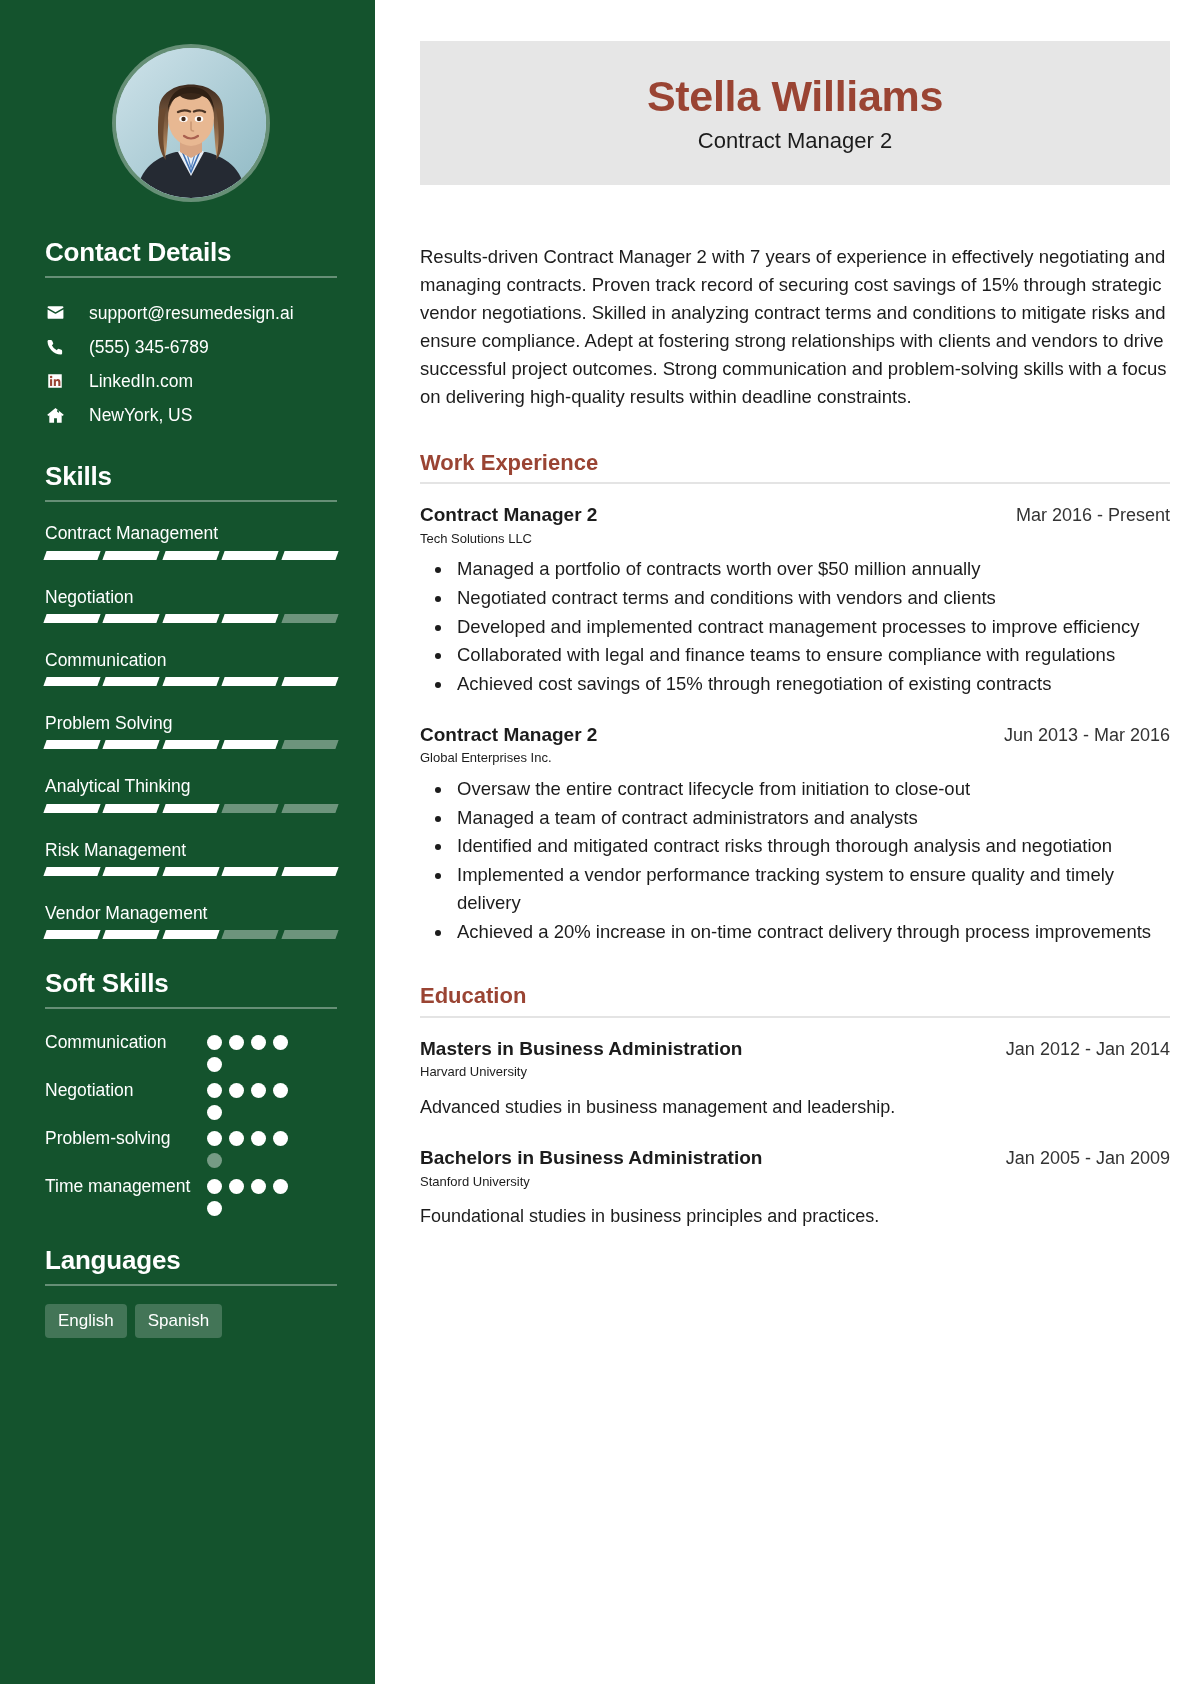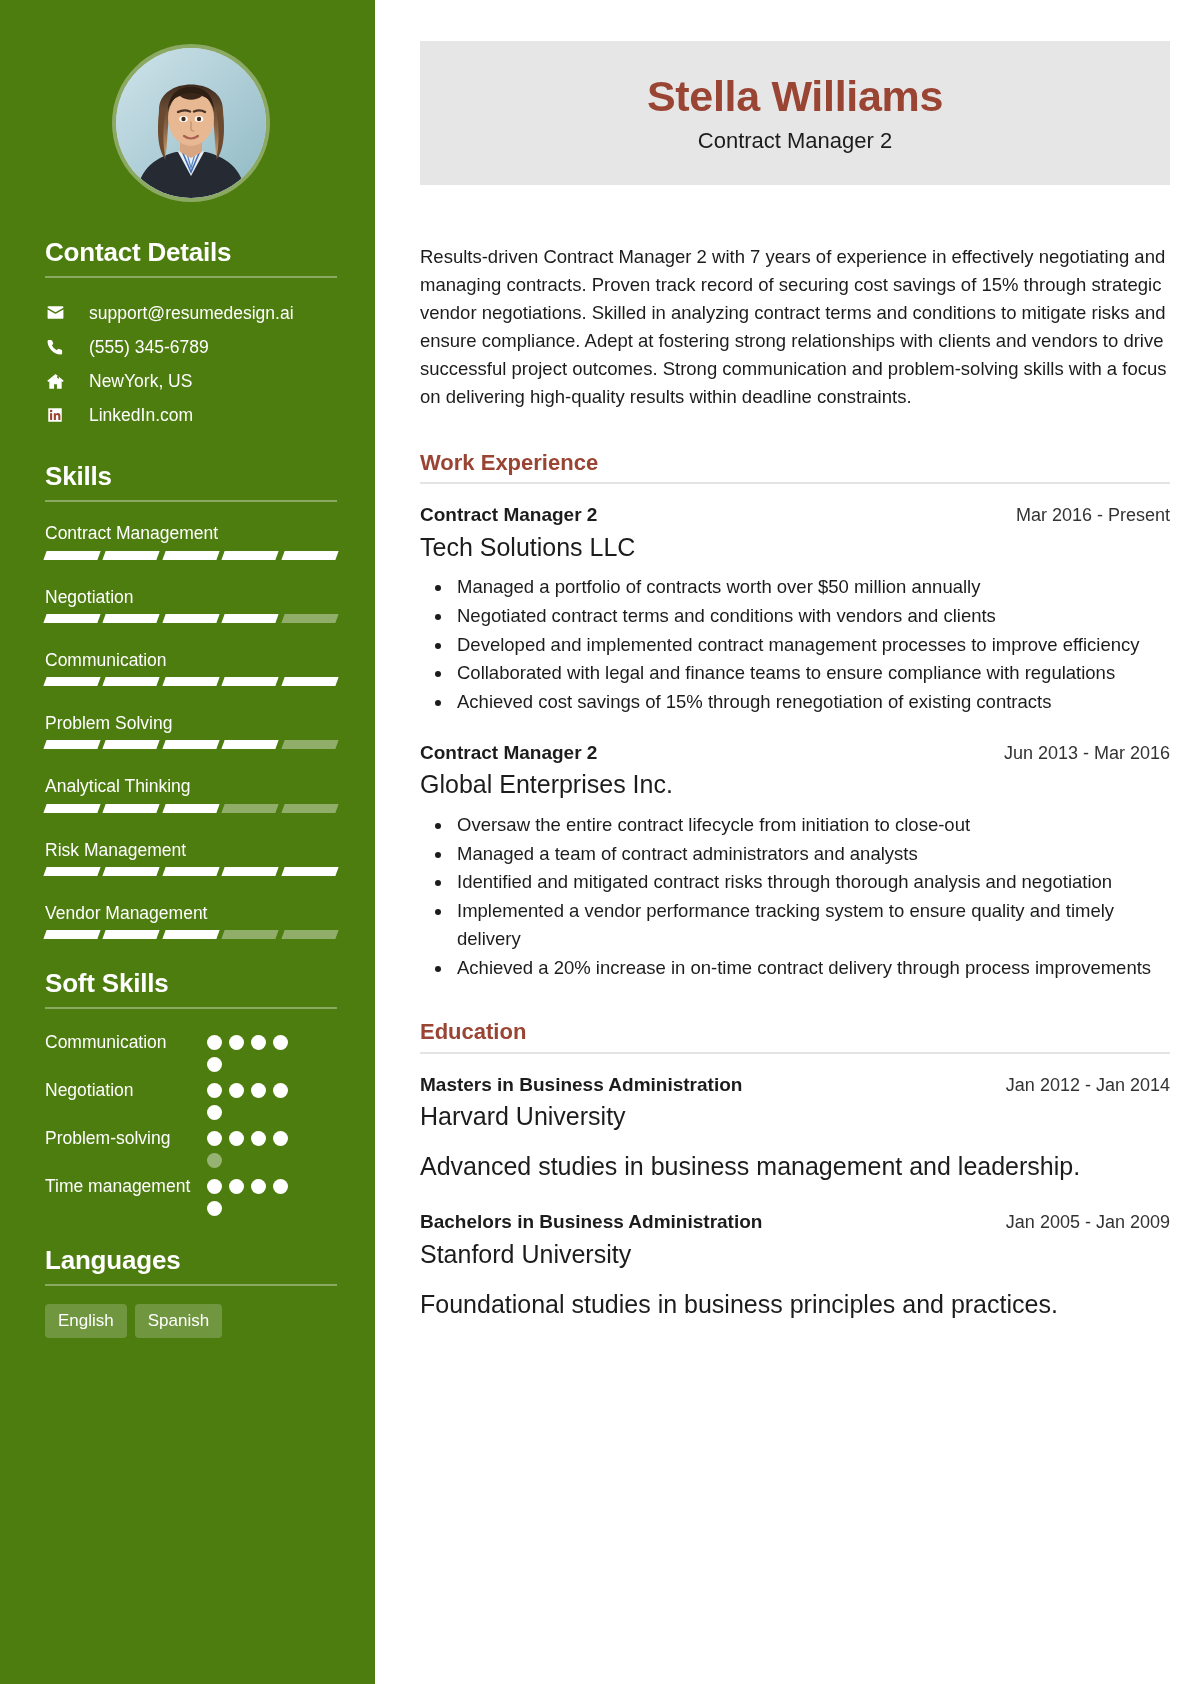--- a/index.html
+++ b/index.html
@@ -9,21 +9,21 @@
     background:#ffffff;
     color:#222;
     -webkit-font-smoothing:antialiased;
   }
   .page { position:relative; width:1200px; height:1684px; display:flex; background:#fff; }
 
   
   .sidebar {
     width:375px;
     min-width:375px;
-    background:#4d7c0f;
+    background:#14532d;
     color:#ffffff;
     padding:48px 38px 40px 45px;
   }
   .avatar-wrap { display:flex; justify-content:center; margin-bottom:40px; }
   .avatar {
     width:150px; height:150px; border-radius:50%;
     overflow:hidden; position:relative;
     box-shadow:0 0 0 4px rgba(255,255,255,0.35);
     background:#bcd9e2;
   }
@@ -104,22 +104,22 @@
     line-height:1.15; margin-bottom:7px;
   }
   .sec-rule { height:2px; background:#e4e4e4; margin-bottom:18px; }
   .section { margin-bottom:38px; }
 
   .entry { margin-bottom:24px; }
   .entry:last-child { margin-bottom:0; }
   .entry-head { display:flex; justify-content:space-between; align-items:baseline; gap:14px; }
   .entry-role { font-size:19px; font-weight:bold; color:#1c1c1c; line-height:1.35; }
   .entry-date { font-size:18px; color:#333; line-height:1.35; white-space:nowrap; }
-  .entry-org { font-size:25px; color:#1c1c1c; line-height:1.5; margin-top:1px; }
-  .entry-desc { font-size:25px; color:#1c1c1c; line-height:1.5; margin-top:12px; }
+  .entry-org { font-size:13px; color:#1c1c1c; line-height:1.5; margin-top:1px; }
+  .entry-desc { font-size:18px; color:#1c1c1c; line-height:1.5; margin-top:12px; }
 
   .bullets { margin:7px 0 0 0; padding-left:33px; }
   .bullets li {
     font-size:18.5px; line-height:1.5; color:#1c1c1c;
     margin-bottom:1px; padding-left:4px;
   }
 </style>
 </head>
 <body>
 
@@ -200,40 +200,40 @@
           <span class="contact-icon">
             <svg width="18" height="18" viewBox="0 0 24 24">
                 <path d="M6.6 2.5c.7 0 1.3.4 1.6 1l1.3 3a1.8 1.8 0 0 1-.5 2.1l-1.2 1a13 13 0 0 0 6.6 6.6l1-1.2a1.8 1.8 0 0 1 2.1-.5l3 1.3c.6.3 1 .9 1 1.6v2.8c0 1-.8 1.8-1.8 1.8A18.6 18.6 0 0 1 2 4.3c0-1 .8-1.8 1.8-1.8z"></path>
               </svg>
           </span>
           <span>(555) 345-6789</span>
         </li>
 
         <li class="contact-row">
           <span class="contact-icon">
-            <svg width="19" height="19" viewBox="0 0 24 24">
-                <path d="M12 2.6 1.6 11.1l1.3 1.6 1.3-1.1V21h6v-5.6h3.6V21h6v-9.4l1.3 1.1 1.3-1.6zM12 5.3l1.9 1.6V5.3h2.4v3.6L12 5.3z"></path>
-              </svg>
-          </span>
-          <span>NewYork, US</span>
-        </li>
-
-        <li class="contact-row">
-          <span class="contact-icon">
             <svg width="18" height="18" viewBox="0 0 24 24">
                 <path d="M3 3h18v18H3z" rx="2"></path>
                 <g fill="#9a4433">
                   <rect x="5.4" y="9.6" width="2.8" height="9"></rect>
                   <circle cx="6.8" cy="6.6" r="1.7"></circle>
                   <path d="M10.4 9.6h2.7v1.3a3 3 0 0 1 2.7-1.5c2.3 0 3.4 1.4 3.4 4v5.2h-2.8v-4.6c0-1.3-.5-2-1.6-2-1 0-1.6.7-1.6 2v4.6h-2.8z"></path>
                 </g>
               </svg>
           </span>
           <span>LinkedIn.com</span>
         </li>
+
+        <li class="contact-row">
+          <span class="contact-icon">
+            <svg width="19" height="19" viewBox="0 0 24 24">
+                <path d="M12 2.6 1.6 11.1l1.3 1.6 1.3-1.1V21h6v-5.6h3.6V21h6v-9.4l1.3 1.1 1.3-1.6zM12 5.3l1.9 1.6V5.3h2.4v3.6L12 5.3z"></path>
+              </svg>
+          </span>
+          <span>NewYork, US</span>
+        </li>
       </ul>
     </section>
 
     <section class="side-section">
       <h2 class="side-title">Skills</h2>
       <div class="side-rule"></div>
       <div id="skills-list">
           <div class="skill-item">
             <div class="skill-label">Contract Management</div>
             <div class="skill-bar">

